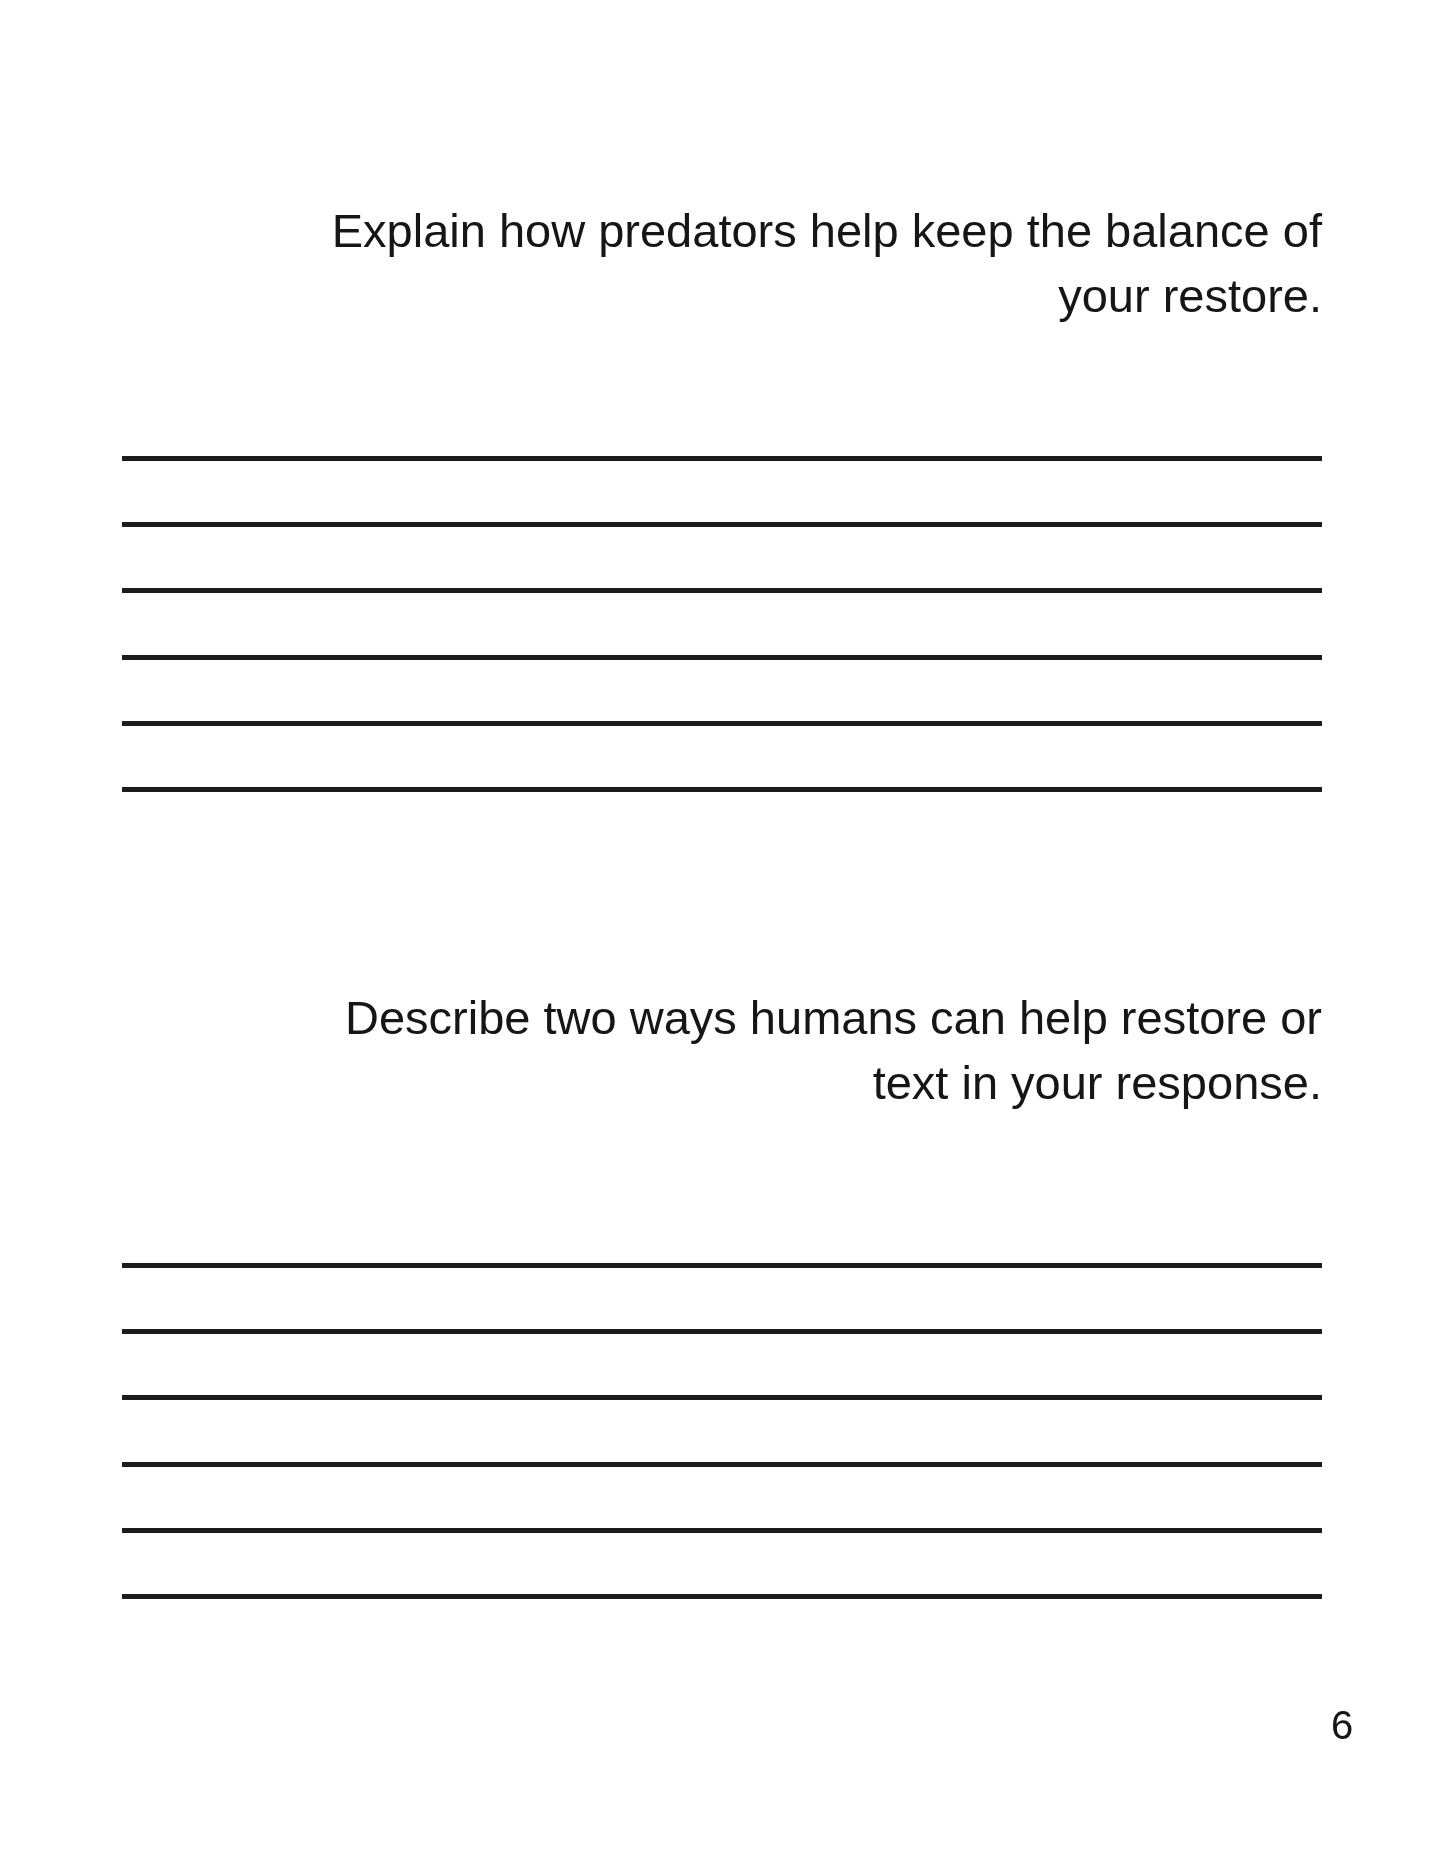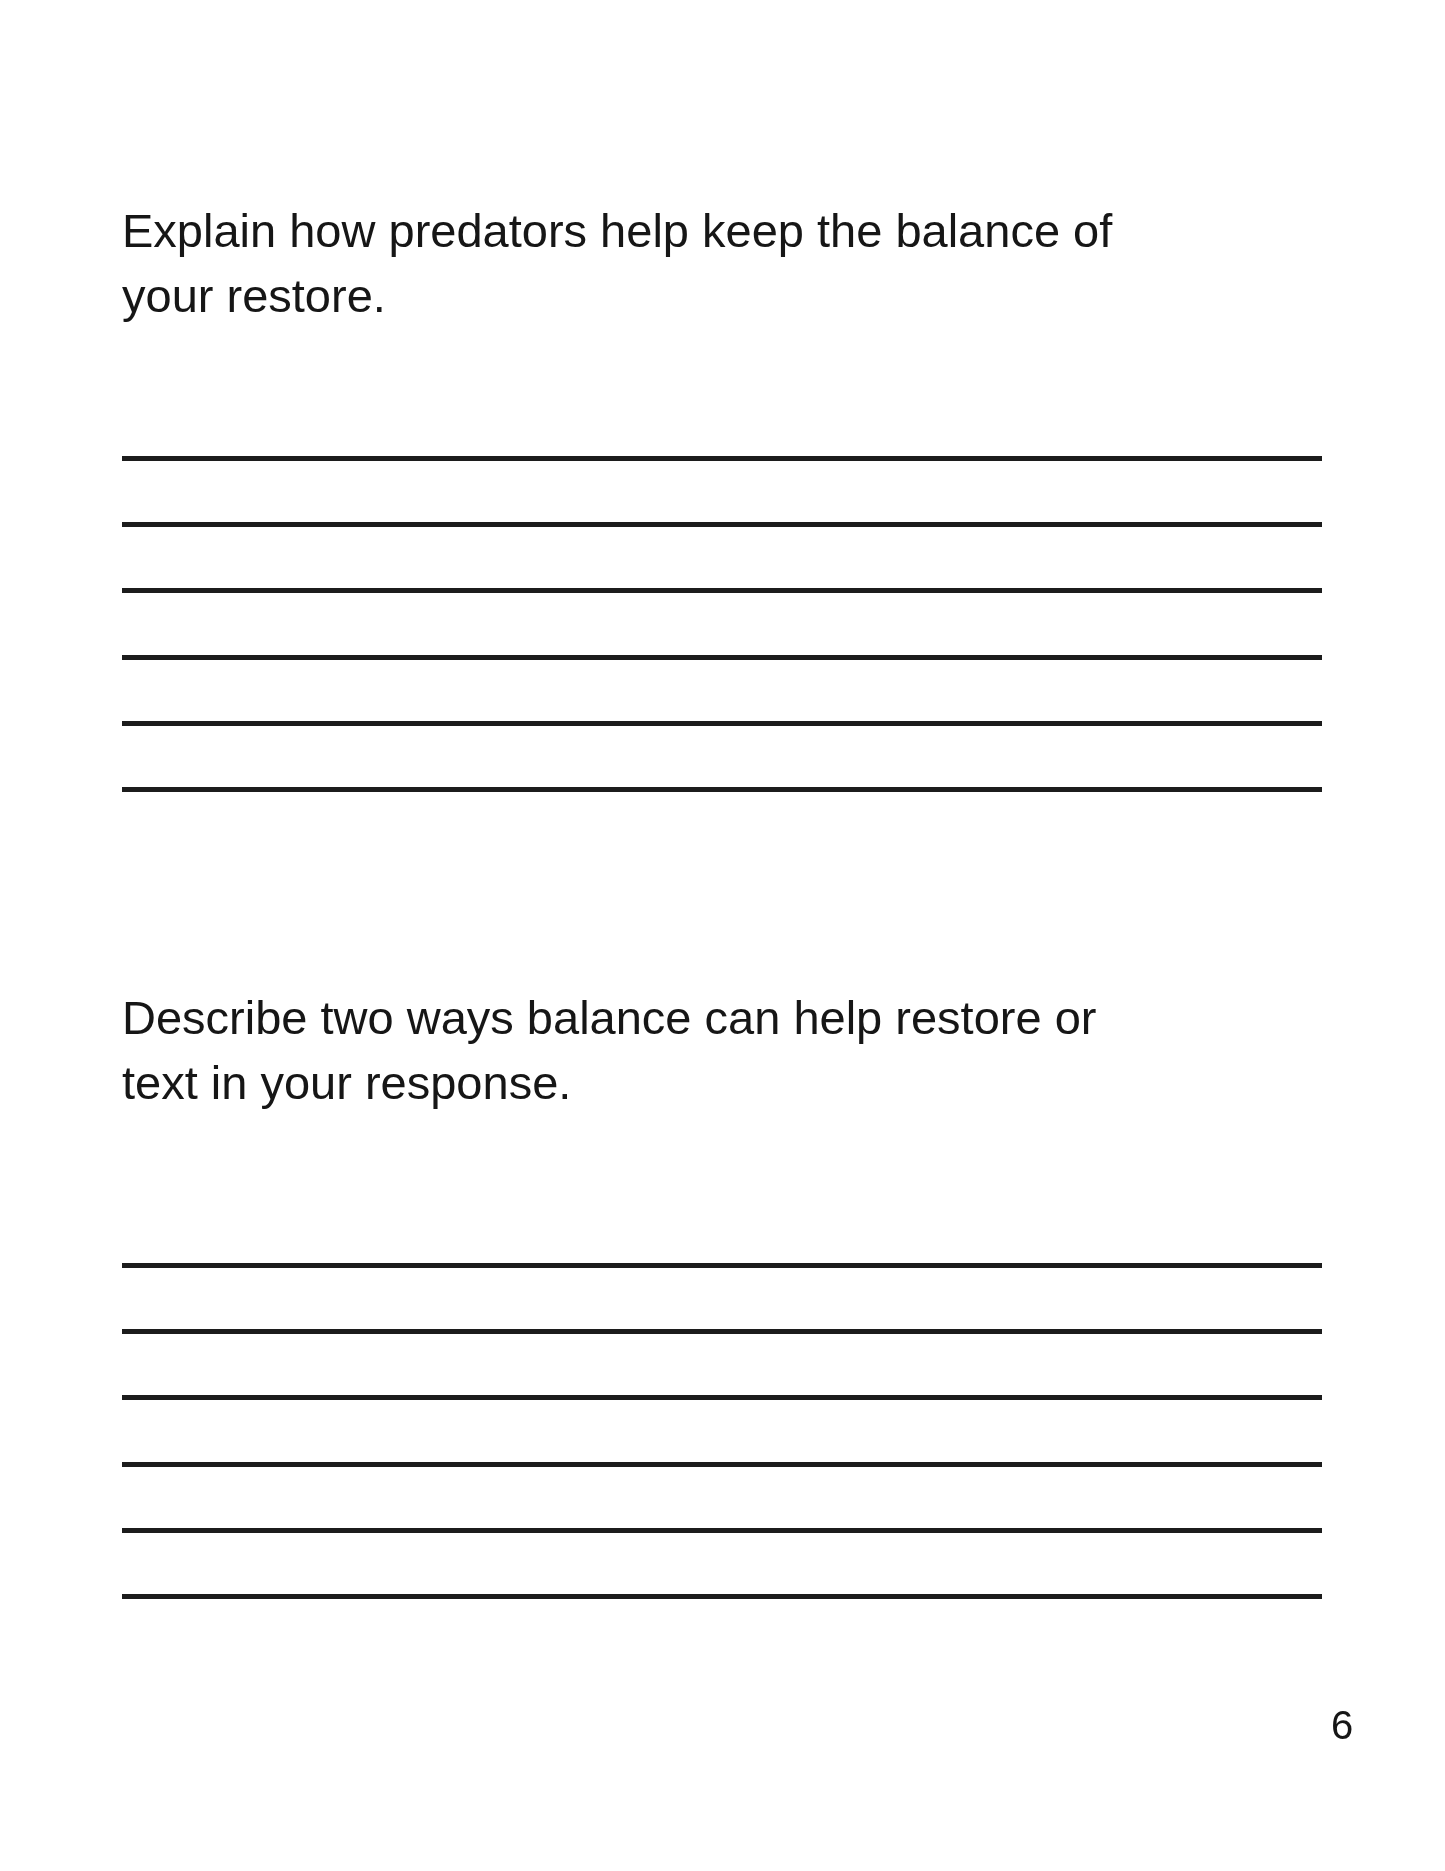--- a/index.html
+++ b/index.html
@@ -12,21 +12,21 @@
       height: 1871px;
       position: relative;
       overflow: hidden;
       font-family: "Liberation Sans", "DejaVu Sans", sans-serif;
       color: #161616;
     }
     .question {
       position: absolute;
       left: 122px;
       width: 1200px;
-      text-align: left;
+      text-align: right;
       font-size: 47px;
       line-height: 65px;
       letter-spacing: 0px;
       font-weight: normal;
     }
     .q1 { top: 198px; }
     .q2 { top: 985px; }
     .answer-line {
       position: absolute;
       left: 122px;
@@ -58,21 +58,21 @@
   <div>
     <div class="answer-line" style="top:456px;"></div>
     <div class="answer-line" style="top:522px;"></div>
     <div class="answer-line" style="top:588px;"></div>
     <div class="answer-line" style="top:655px;"></div>
     <div class="answer-line" style="top:721px;"></div>
     <div class="answer-line" style="top:787px;"></div>
   </div>
 
   <div class="question q2">
-    <div>Describe two ways balance can help restore or</div>
+    <div>Describe two ways humans can help restore or</div>
     <div>text in your response.</div>
   </div>
 
   <div>
     <div class="answer-line" style="top:1263px;"></div>
     <div class="answer-line" style="top:1329px;"></div>
     <div class="answer-line" style="top:1395px;"></div>
     <div class="answer-line" style="top:1462px;"></div>
     <div class="answer-line" style="top:1528px;"></div>
     <div class="answer-line" style="top:1594px;"></div>

